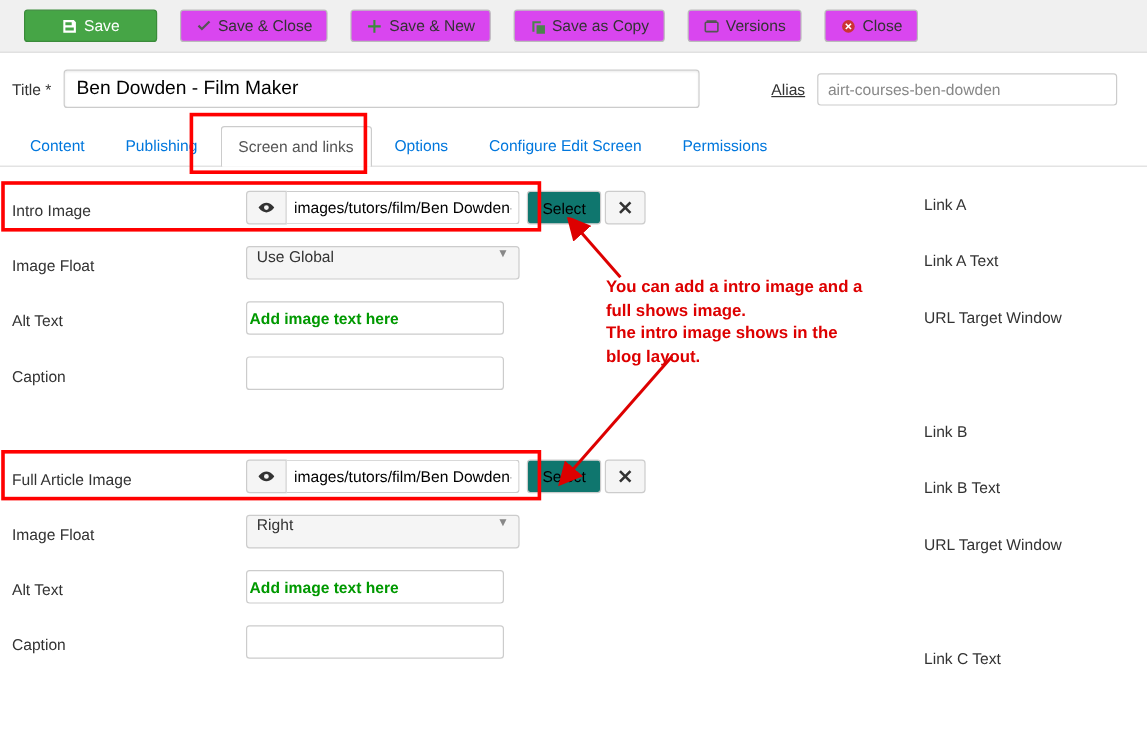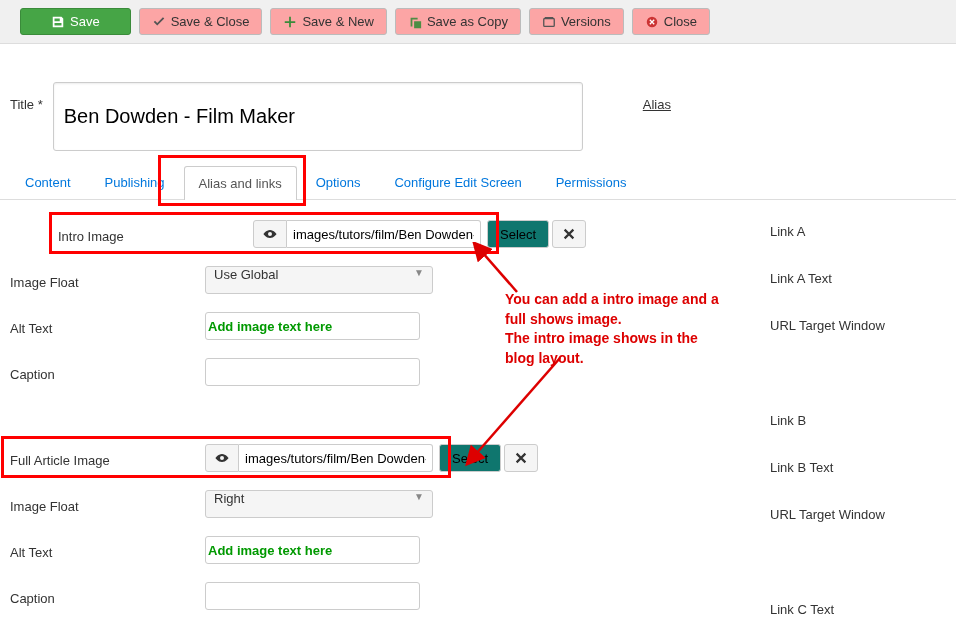--- a/index.html
+++ b/index.html
@@ -1,23 +1,23 @@
 <!DOCTYPE html>
 <html><head>
 <meta charset="utf-8">
 <style>
   * { box-sizing: border-box; margin: 0; padding: 0; font-family: "Helvetica Neue", Arial, sans-serif; }
   body { background: #fff; font-size: 13px; color: #333; width: 956px; }
-  .toolbar { background: #f0f0f0; padding: 8px 20px; display: flex; gap: 8px; border-bottom: 1px solid #ddd; }
-  .btn { display: inline-flex; align-items: center; gap: 5px; padding: 5px 12px; border: 1px solid #bbb; border-radius: 3px; background: #fca5a5; cursor: pointer; font-size: 13px; color: #333; }
+  .toolbar { background: #f0f0f0; padding: 8px 20px; display: flex; gap: 19px; border-bottom: 1px solid #ddd; }
+  .btn { display: inline-flex; align-items: center; gap: 5px; padding: 5px 12px; border: 1px solid #bbb; border-radius: 3px; background: #d946ef; cursor: pointer; font-size: 13px; color: #333; }
   .btn-save { background: #46a546; border-color: #3a8b3a; color: #fff; padding-left: 30px; padding-right: 30px; }
   .icon { display: inline-block; width: 14px; height: 14px; }
   .title-row { padding: 14px 10px 0 10px; display: flex; align-items: center; gap: 10px; }
   .title-row label { font-size: 13px; }
-  .title-input { flex: 0 0 530px; padding: 22px 10px; font-size: 20px; border: 1px solid #ccc; border-radius: 3px; box-shadow: inset 0 1px 2px rgba(0,0,0,0.08); margin-top: 24px; }
+  .title-input { flex: 0 0 530px; padding: 6px 10px; font-size: 16px; border: 1px solid #ccc; border-radius: 3px; box-shadow: inset 0 1px 2px rgba(0,0,0,0.08); }
   .alias-label { margin-left: 50px; text-decoration: underline; }
   .alias-input { flex: 0 0 250px; padding: 5px 8px; font-size: 13px; border: 1px solid #ccc; color: #888; border-radius: 3px; }
   .tabs { padding: 0 10px; margin-top: 14px; display: flex; gap: 4px; border-bottom: 1px solid #ddd; font-size: 13px; }
   .tab { padding: 9px 14px; color: #0077dd; cursor: pointer; border: 1px solid transparent; border-bottom: none; border-radius: 3px 3px 0 0; position: relative; }
   .tab.active { color: #555; border-color: #ccc; background: #fff; top: 1px; }
   .content-area { padding: 20px 10px; position: relative; display: flex; }
   .left-col { flex: 0 0 760px; }
   .right-col { flex: 1; padding-top: 4px; }
   .field-row { display: flex; align-items: center; margin-bottom: 18px; }
   .field-row .lbl { flex: 0 0 195px; font-size: 13px; padding-top: 4px; }
@@ -89,36 +89,37 @@
         </svg>
     </span>
     <span>Close</span>
   </button>
 </div>
 
 <div class="title-row">
   <label>Title *</label>
   <input class="title-input" value="Ben Dowden - Film Maker" style="">
   <label class="alias-label">Alias</label>
+  <input class="alias-input" value="airt-courses-ben-dowden" style="">
 </div>
 
 <div class="tabs" style="position:relative;">
   <div class="tab">Content</div>
   <div class="tab">Publishing</div>
-  <div class="tab active">Alias and links</div>
+  <div class="tab active">Screen and links</div>
   <div class="tab">Options</div>
   <div class="tab">Configure Edit Screen</div>
   <div class="tab">Permissions</div>
   <div class="red-box-tab" style="left:158px; top:-10px; width:148px; height:51px;"></div>
 </div>
 
 <div class="content-area">
   <div class="left-col" style="position:relative;">
 
-    <div class="field-row" style="position:relative;margin-left:48px;">
+    <div class="field-row" style="position:relative;">
       <div class="lbl">Intro Image</div>
       <div class="image-picker">
         <div class="eye-box">
           <svg viewBox="0 0 16 16" width="16" height="16">
               <path fill="#333" d="M8 4C4 4 1.5 8 1.5 8S4 12 8 12s6.5-4 6.5-4S12 4 8 4zm0 6a2 2 0 110-4 2 2 0 010 4z"></path>
             </svg>
         </div>
         <input class="path-input" value="images/tutors/film/Ben Dowden-Video-32x32.jpg" style="">
         <button class="select-btn">Select</button>
         <button class="clear-btn">

